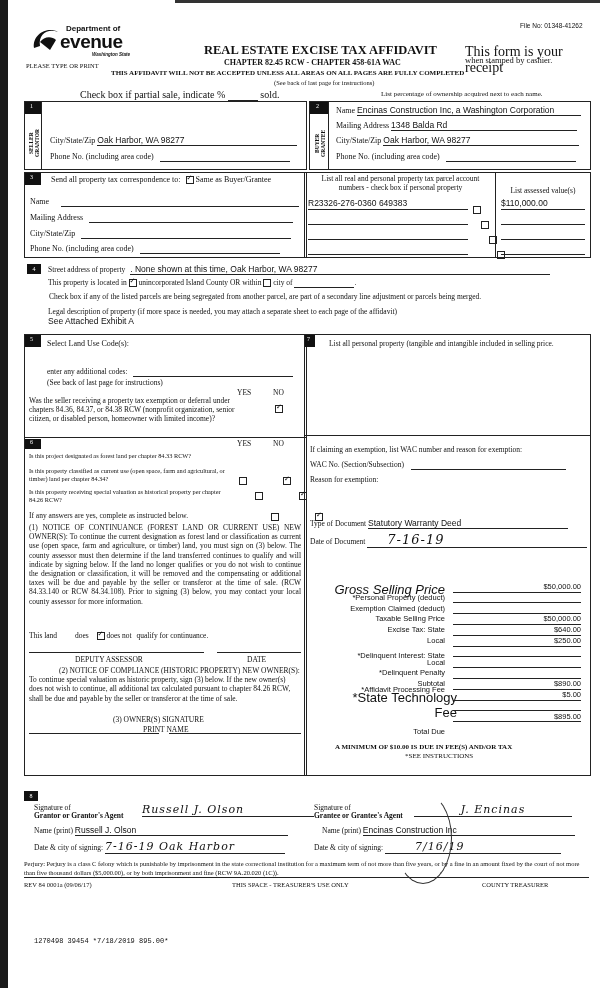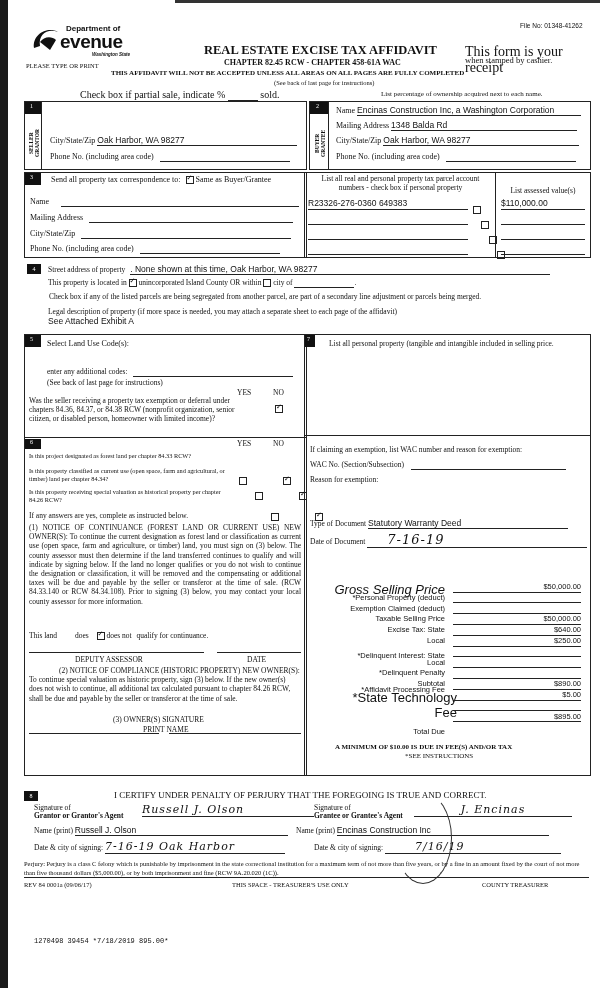--- a/index.html
+++ b/index.html
@@ -220,37 +220,36 @@
     <div class="abs sans right" style="left: 32px; top: 355px; width: 120px; font-size: 13px;">*State Technology Fee</div>
     <div class="abs sans right ul" style="left: 148px; top: 355px; width: 128px; height: 9.5px; font-size: 7.5px;">$5.00</div>
     <div class="abs sans right" style="left: 20px; top: 350px; width: 120px; font-size: 7.5px;">*Affidavit Processing Fee</div>
     <div class="abs sans right ul" style="left: 148px; top: 365.8px; width: 128px; height: 9.5px; font-size: 7.5px;"></div>
     <div class="abs sans right" style="left: 20px; top: 392px; width: 120px; font-size: 7.5px;">Total Due</div>
     <div class="abs sans right ul" style="left: 148px; top: 376.6px; width: 128px; height: 9.5px; font-size: 7.5px;">$895.00</div>
   </div>
 
 <div class="abs" style="left:24px;top:790px;width:565px;height:80px;">
   <span class="num abs" style="left:0px;top:1px;">8</span>
-  <div class="abs" style="left:90px;top:0px;font-size:9px;">I CERTIFY UNDER PENALTY OF PERJURY THAT THE FOREGOING IS TRUE AND CORRECT.</div>
   <div class="abs t7" style="left:10px;top:13px;">Signature of</div>
   <div class="abs t7 b" style="left:10px;top:21px;">Grantor or Grantor's Agent</div>
   <div class="abs hand ul" style="left:118px;top:13px;width:172px;font-size:11px;">Russell J. Olson</div>
   <div class="row t7" style="left:10px;top:35px;">
     <span>Name (print)</span>
     <span class="fill ul" style="display:inline-block;width:213px;">Russell J. Olson</span>
   </div>
   <div class="row t7" style="left:10px;top:50px;">
     <span>Date &amp; city of signing:</span>
     <span class="hand ul" style="display:inline-block;width:180px;font-size:11px;">7-16-19  Oak Harbor</span>
   </div>
 
   <div class="abs t7" style="left:290px;top:13px;">Signature of</div>
   <div class="abs t7 b" style="left:290px;top:21px;">Grantee or Grantee's Agent</div>
   <div class="abs hand ul" style="left:390px;top:13px;width:158px;font-size:11px;text-align:center;">J. Encinas</div>
-  <div class="row t7" style="left:272px;top:35px;">
+  <div class="row t7" style="left:298px;top:35px;">
     <span>Name (print)</span>
     <span class="fill ul" style="display:inline-block;width:212px;">Encinas Construction Inc</span>
   </div>
   <div class="row t7" style="left:290px;top:50px;">
     <span>Date &amp; city of signing:</span>
     <span class="hand ul" style="display:inline-block;width:176px;font-size:11px;padding-left:30px;box-sizing:border-box;">7/16/19</span>
   </div>
   <div class="abs" style="left:370px;top:2px;width:56px;height:90px;border:1px solid #333;border-radius:50%;border-left-color:transparent;border-top-color:transparent;"></div>
 </div>
 

